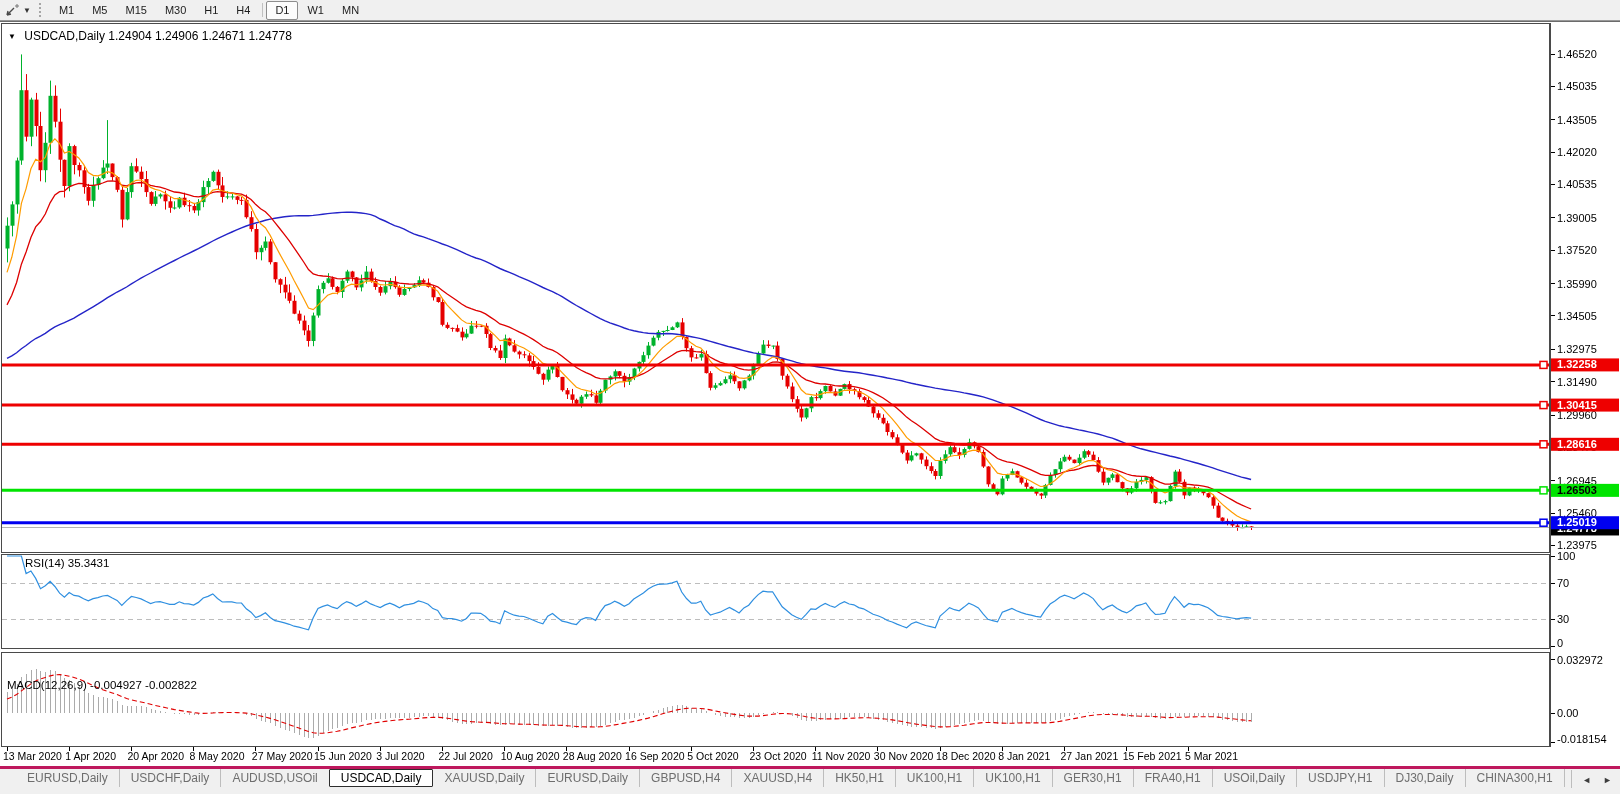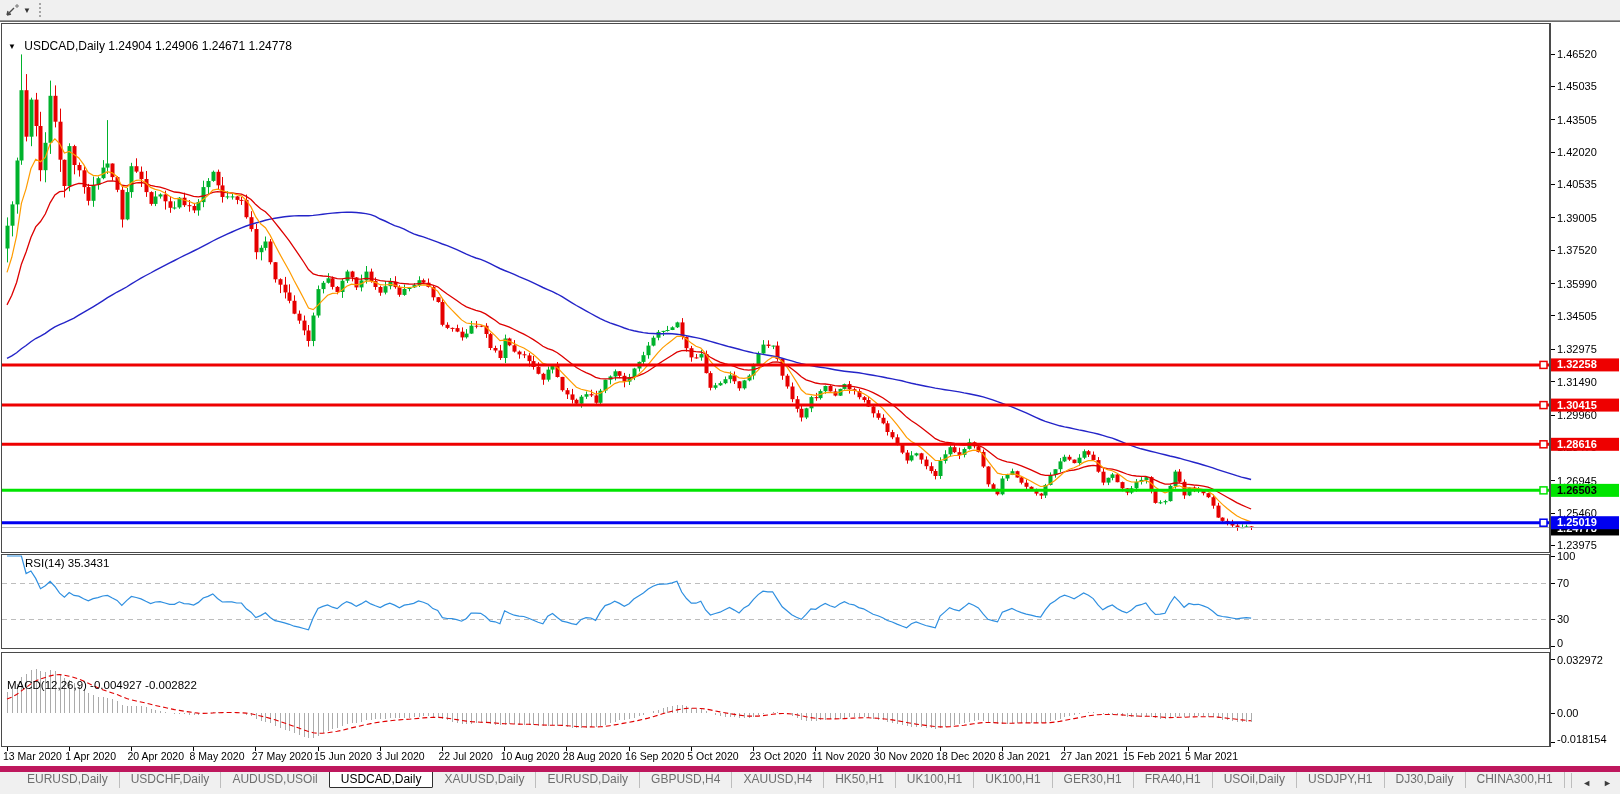--- a/index.html
+++ b/index.html
@@ -7,26 +7,26 @@
   .toolbar{height:21px;background:#f0f0f0;border-bottom:1px solid #989898;display:flex;
     align-items:center;padding:0 3px;box-sizing:border-box;}
   .tb-icon{width:16px;height:15px;display:inline-block;margin-left:2px;}
   .caret{font-size:8px;color:#333;margin:0 3px 0 2px;}
   .grip{width:3px;height:14px;border-left:2px dotted #a6a6a6;margin:0 6px 0 5px;}
   .tf{font-size:11px;color:#1d1d1d;padding:2px 8px;border:1px solid transparent;border-radius:2px;line-height:13px;}
   .tf.active{background:#fcfcfc;border-color:#8d8d8d;}
   .tf-sep{width:1px;height:14px;background:#c0c0c0;margin:0 3px;}
   .chart-area{position:relative;width:1620px;height:745px;}
   svg text{font-family:"Liberation Sans",sans-serif;}
-  .chart-title{position:absolute;top:18px;left:8px;font-size:12px;color:#000;white-space:nowrap;}
+  .chart-title{position:absolute;top:8px;left:8px;font-size:12px;color:#000;white-space:nowrap;}
   .chart-title .tri{font-size:8px;margin-right:5px;vertical-align:1px;color:#000;}
   .pane-label{position:absolute;font-size:11.5px;color:#000;white-space:nowrap;}
   #rsi-label{top:536px;left:25px;}
   #macd-label{top:658px;left:7px;}
-  .tabbar{height:22px;background:#f0f0f0;border-top:6px solid #be185d;display:flex;align-items:flex-end;
+  .tabbar{height:22px;background:#f0f0f0;border-top:3px solid #be185d;display:flex;align-items:flex-start;
     padding-left:16px;position:relative;overflow:hidden;box-sizing:border-box;}
   .tab{font-size:12px;color:#6e6e6e;padding:2px 11px;white-space:nowrap;flex:0 0 auto;}
   .tab + .tab{border-left:1px solid #bdbdbd;}
   .tab.active{background:#fff;border:1px solid #2e2e2e;color:#000;padding:1px 11px;border-radius:1px;}
   .tab.active + .tab{border-left:none;}
   .tab-scroll{position:absolute;right:0;top:1px;height:20px;display:flex;align-items:center;gap:12px;
     background:#f0f0f0;padding:0 8px 0 10px;border-left:1px solid #bdbdbd;}
   .tab-scroll span{font-size:9px;color:#3d3d3d;}
   .bottom-strip{height:6px;background:#f0f0f0;}
 </style>
@@ -35,20 +35,32 @@
 
 <div class="toolbar">
   <span class="tb-icon">
     <svg width="16" height="15" viewBox="0 0 16 15">
       <path d="M2 12 L9 5 M2 12 l4 -1 M2 12 l1 -4" stroke="#4a4a4a" stroke-width="1.4" fill="none"></path>
       <path d="M10 3 h4 M12 1 v4" stroke="#777" stroke-width="1" fill="none"></path>
     </svg>
   </span>
   <span class="caret">▼</span>
   <span class="grip"></span>
+  <span id="tf-buttons" style="display: inline-flex; align-items: center;">
+      <span class="tf">M1</span>
+      <span class="tf">M5</span>
+      <span class="tf">M15</span>
+      <span class="tf">M30</span>
+      <span class="tf">H1</span>
+      <span class="tf">H4</span>
+      <span class="tf-sep"></span>
+      <span class="tf active">D1</span>
+      <span class="tf">W1</span>
+      <span class="tf">MN</span>
+    </span>
 </div>
 
 <div class="chart-area">
   <svg id="chart" width="1620" height="745">
       <line x1="0" y1="0.5" x2="1620" y2="0.5" stroke="#6b6b6b" shape-rendering="crispEdges"></line>
       <rect x="1.5" y="2.5" width="1548" height="529" fill="#fff" stroke="#4a4a4a" shape-rendering="crispEdges"></rect>
       <rect x="1.5" y="533.5" width="1548" height="93.5" fill="#fff" stroke="#4a4a4a" shape-rendering="crispEdges"></rect>
       <rect x="1.5" y="631.5" width="1548" height="94" fill="#fff" stroke="#4a4a4a" shape-rendering="crispEdges"></rect>
       <line x1="1550.5" y1="2" x2="1550.5" y2="725.5" stroke="#4a4a4a" shape-rendering="crispEdges"></line>
       <defs>

